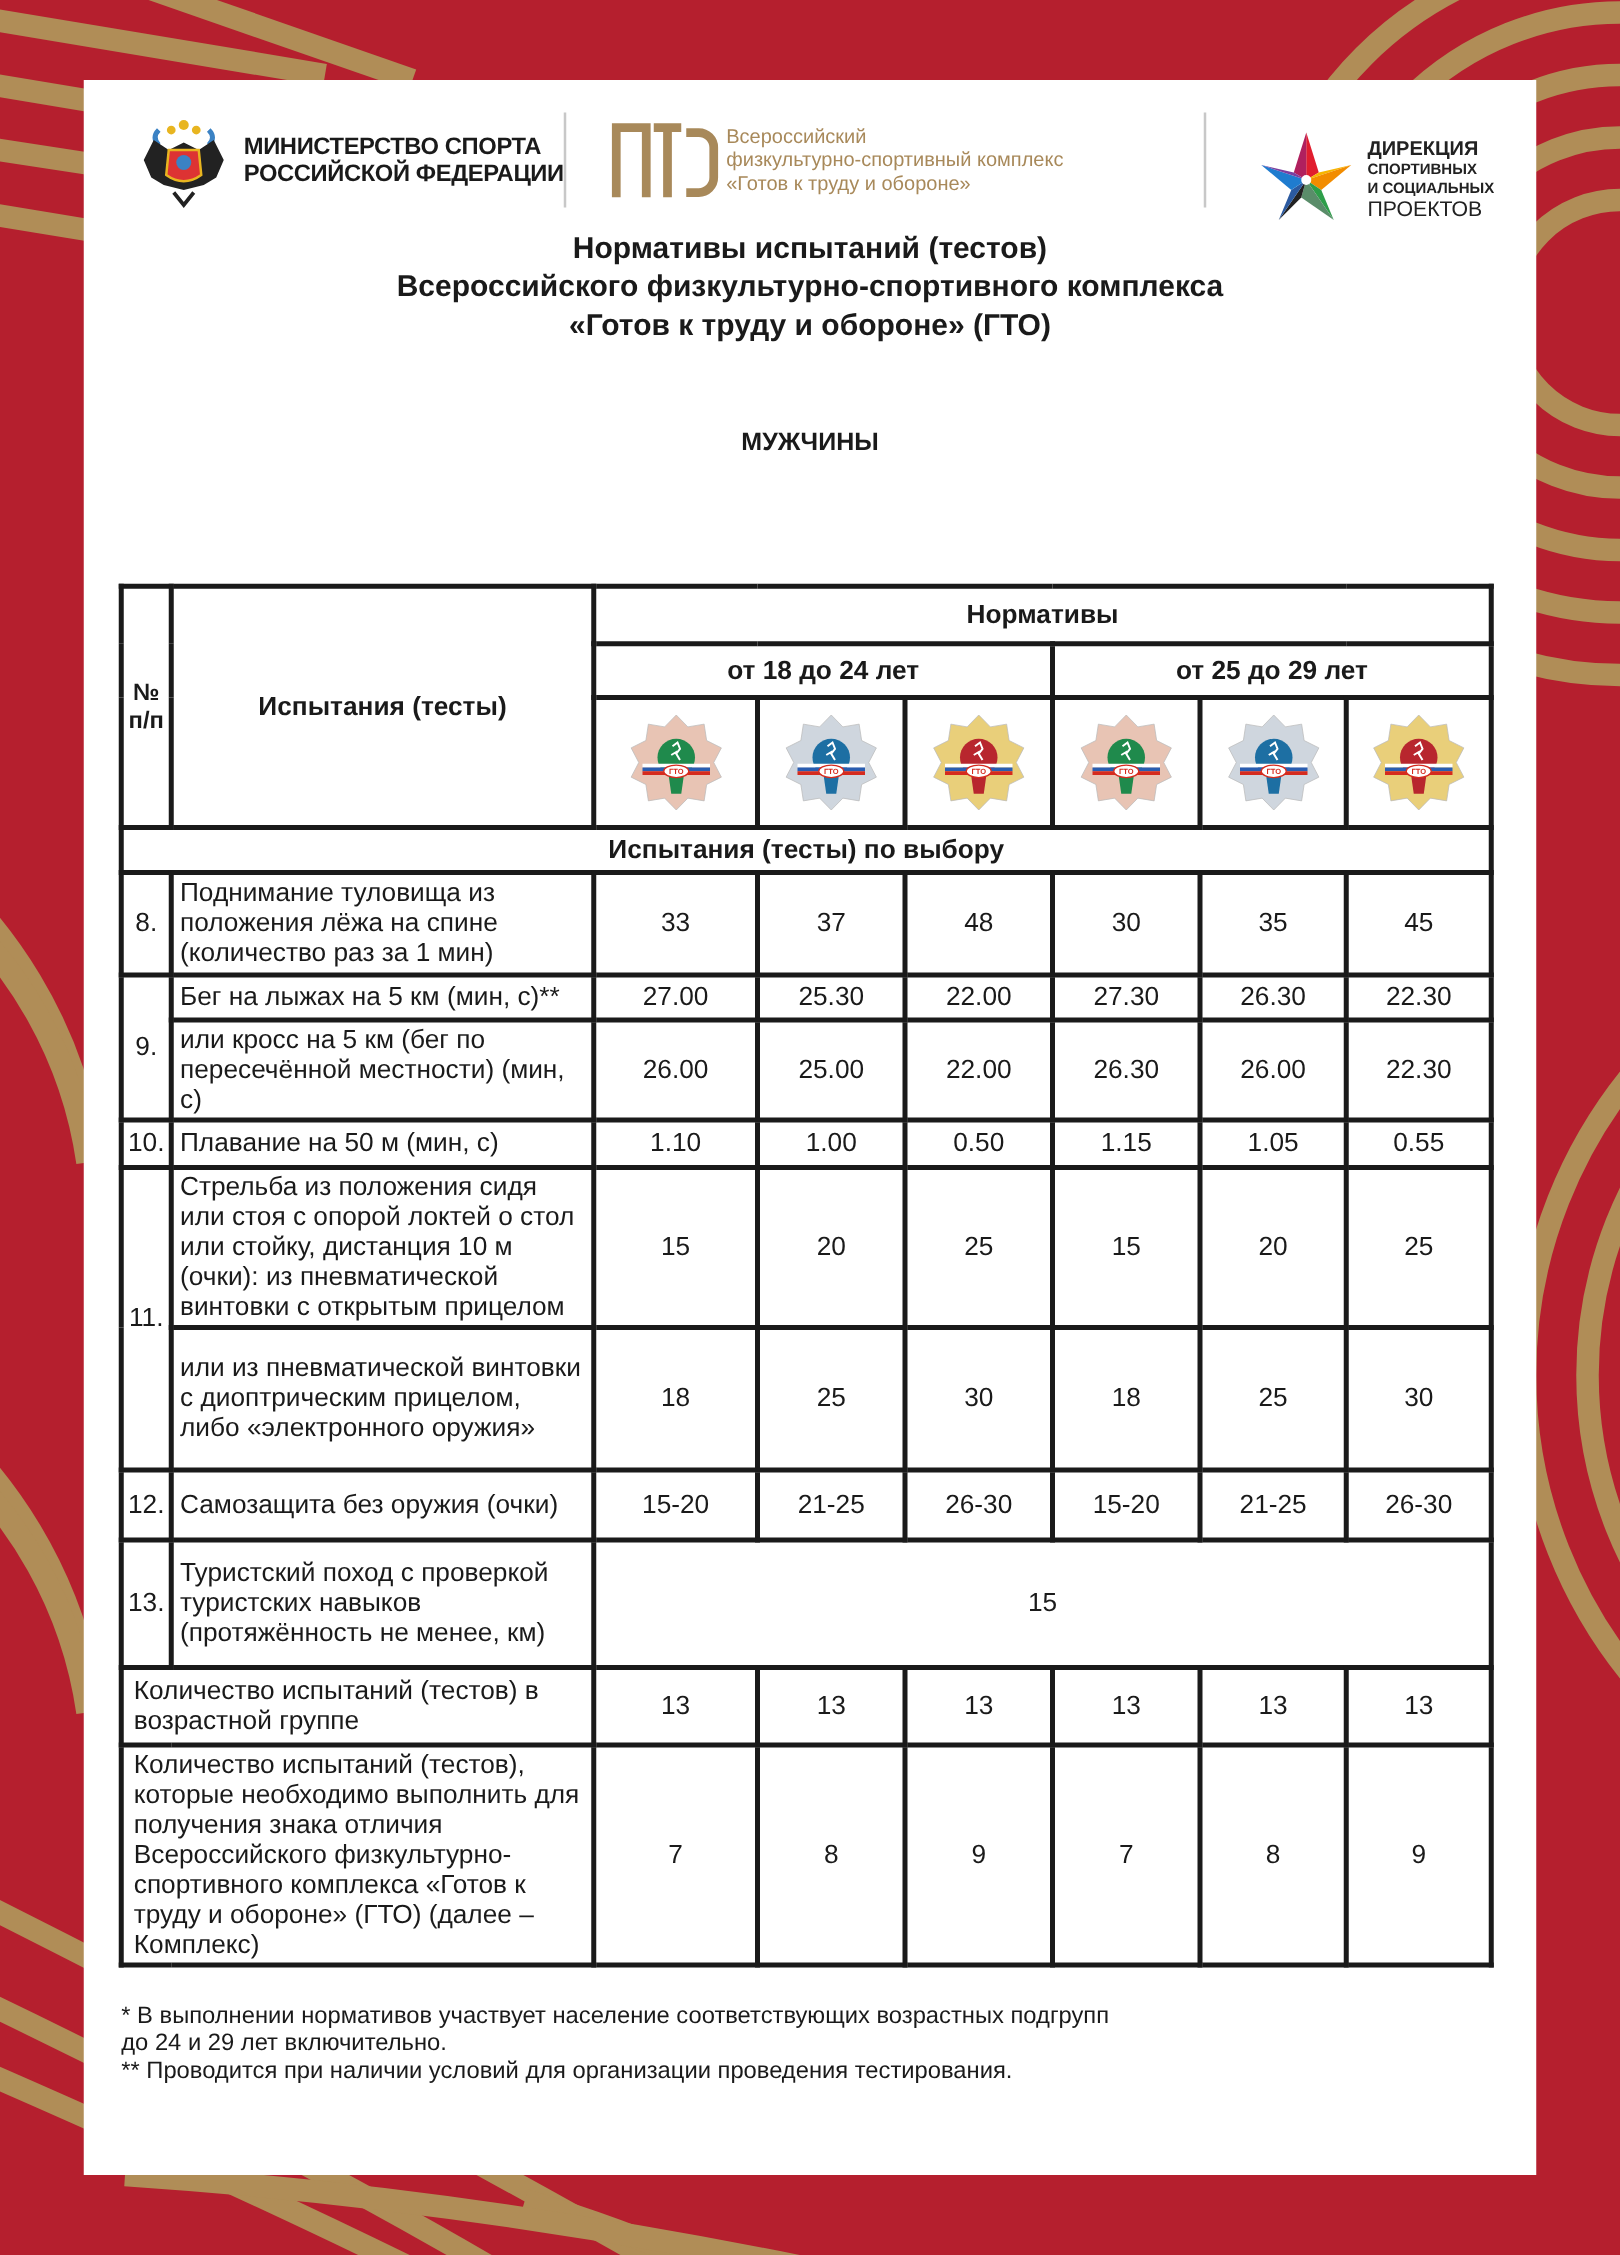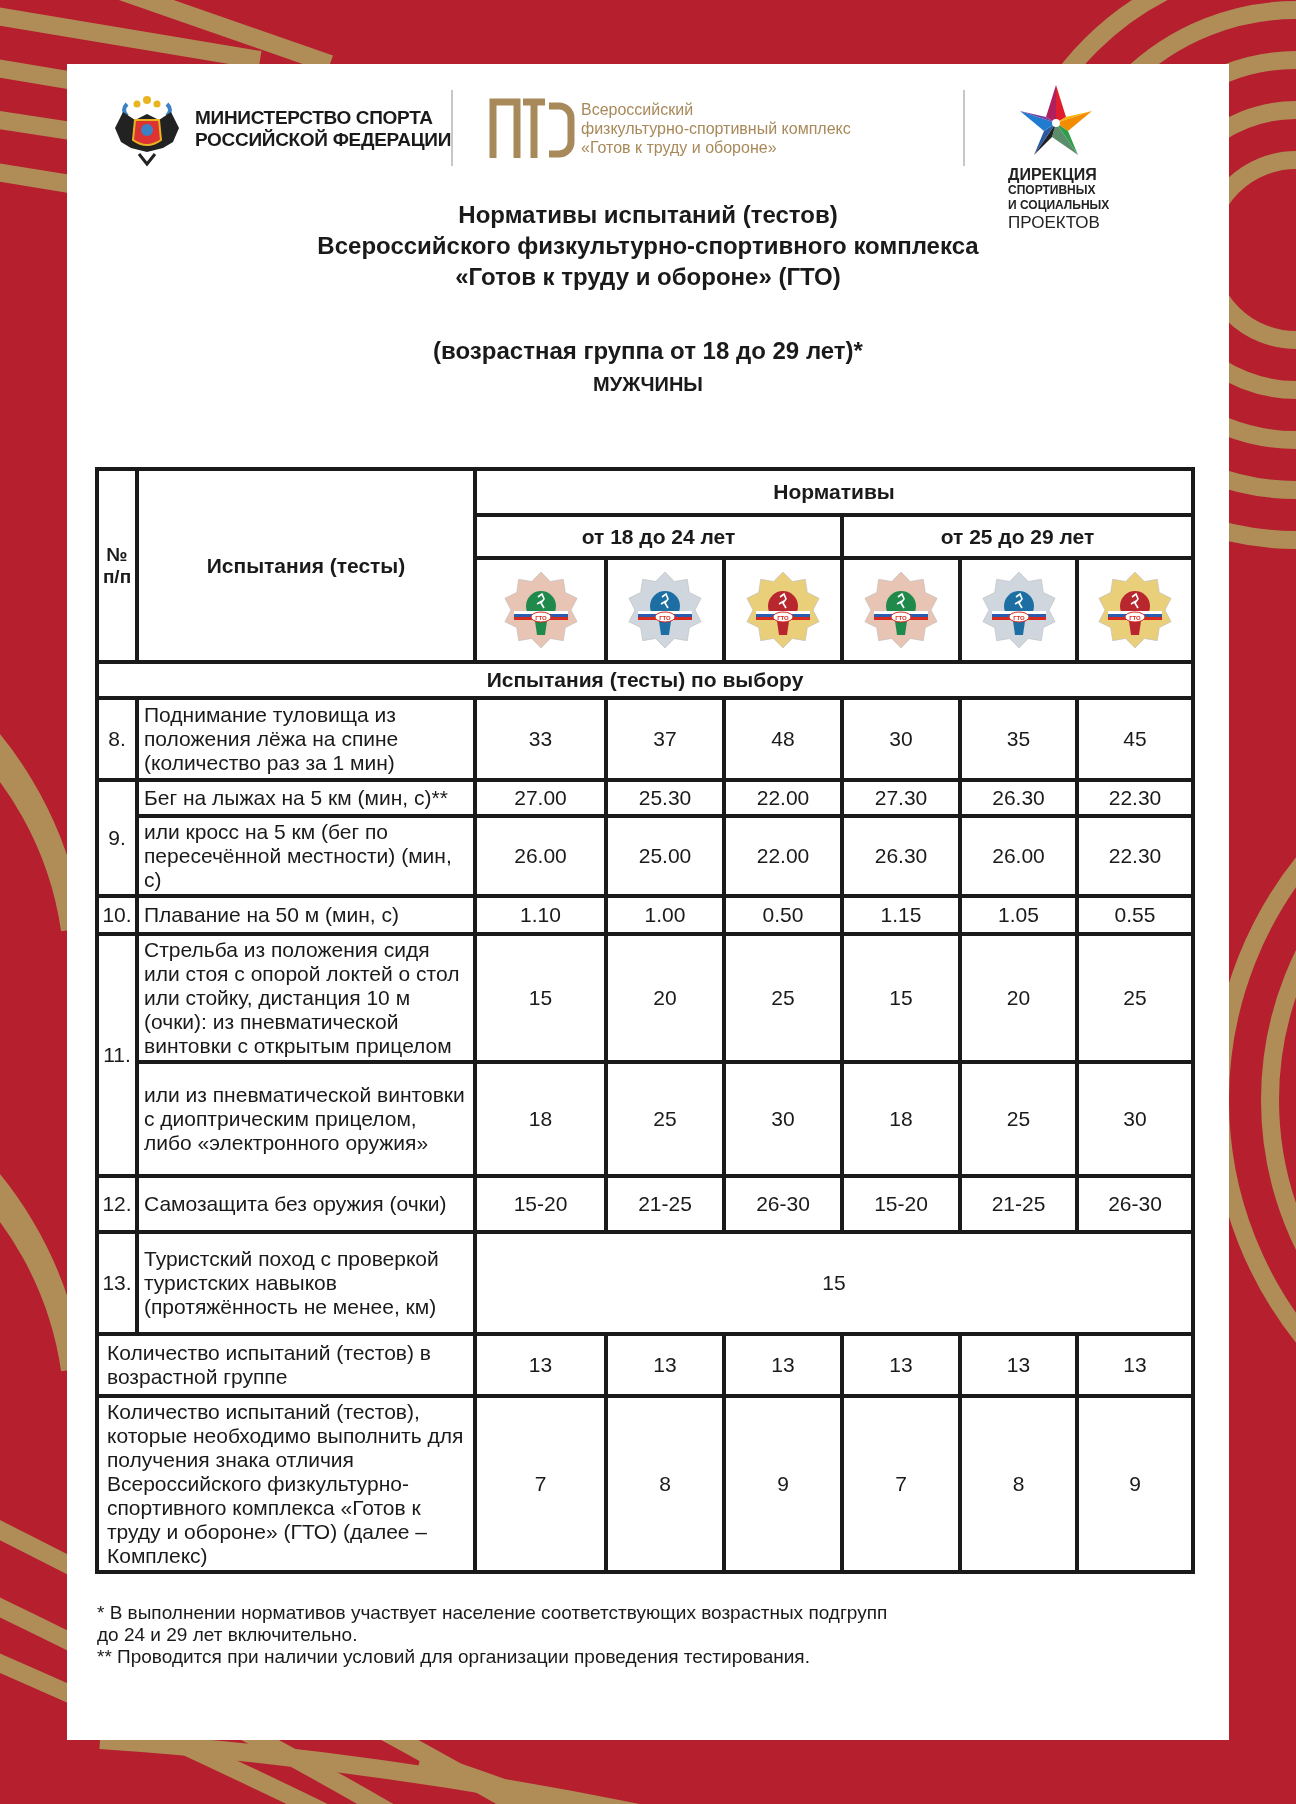--- a/index.html
+++ b/index.html
@@ -16,31 +16,31 @@
   }
   
   .logos { position: absolute; left: 0; top: 0; width: 1162px; height: 130px; }
   .logo-minsport { position: absolute; left: 44px; top: 26px; display: flex; align-items: center; }
   .logo-minsport .emblem { width: 72px; height: 78px; }
   .logo-minsport .txt { margin-left: 12px; font-weight: bold; font-size: 19px; line-height: 22px; letter-spacing: -0.3px; color: #1a1a1a; font-family: "Liberation Sans", sans-serif; }
   .divider { position: absolute; top: 26px; width: 2px; height: 76px; background: #c8c8c8; }
   .logo-gto { position: absolute; left: 422px; top: 34px; display: flex; align-items: center; }
   .logo-gto .mark { width: 86px; height: 60px; }
   .logo-gto .txt { margin-left: 6px; font-weight: normal; font-size: 16px; line-height: 19px; color: #a8895a; font-family: "Liberation Sans", sans-serif; }
-  .logo-dir { position: absolute; left: 935px; top: 16px; display: flex; align-items: center; flex-direction: column; }
+  .logo-dir { position: absolute; left: 935px; top: 37px; display: flex; align-items: center; }
   .logo-dir .star { width: 86px; height: 86px; }
   .logo-dir .txt { margin-left: 6px; font-weight: bold; color: #222; font-family: "Liberation Sans", sans-serif; }
   .logo-dir .l1 { font-size: 16px; line-height: 17px; }
   .logo-dir .l2 { font-size: 12px; line-height: 15px; }
   .logo-dir .l4 { font-size: 17px; line-height: 19px; font-weight: normal; }
 
   
   .title { position: absolute; left: 0; width: 1162px; text-align: center; font-weight: bold; color: #1a1a1a; }
   .title .line { font-size: 24px; line-height: 31px; }
-  .t1 { top: 135px; }
+  .t1 { top: 119px; }
   .t2 { top: 272px; }
   .t2 .line { font-size: 24px; line-height: 30px; }
   .t2 .big { font-size: 20px; line-height: 36px; }
 
   
   table.norms {
     position: absolute; left: 28px; top: 403px; width: 1096px;
     border-collapse: collapse; table-layout: fixed;
   }
   table.norms td {
@@ -156,21 +156,20 @@
     </div>
   </div>
 
   <div class="title t1">
     <div class="line">Нормативы испытаний (тестов)</div>
     <div class="line">Всероссийского физкультурно-спортивного комплекса</div>
     <div class="line">«Готов к труду и обороне» (ГТО)</div>
   </div>
 
   <div class="title t2">
-    <div class="line">(возрастная группа от 18 до 29 лет)*</div>
     <div class="big">МУЖЧИНЫ</div>
   </div>
 
   <table class="norms">
     <colgroup>
       <col style="width:40px">
         <col style="width:338px">
       <col style="width:131px">
         <col style="width:118px">
         <col style="width:118px">

